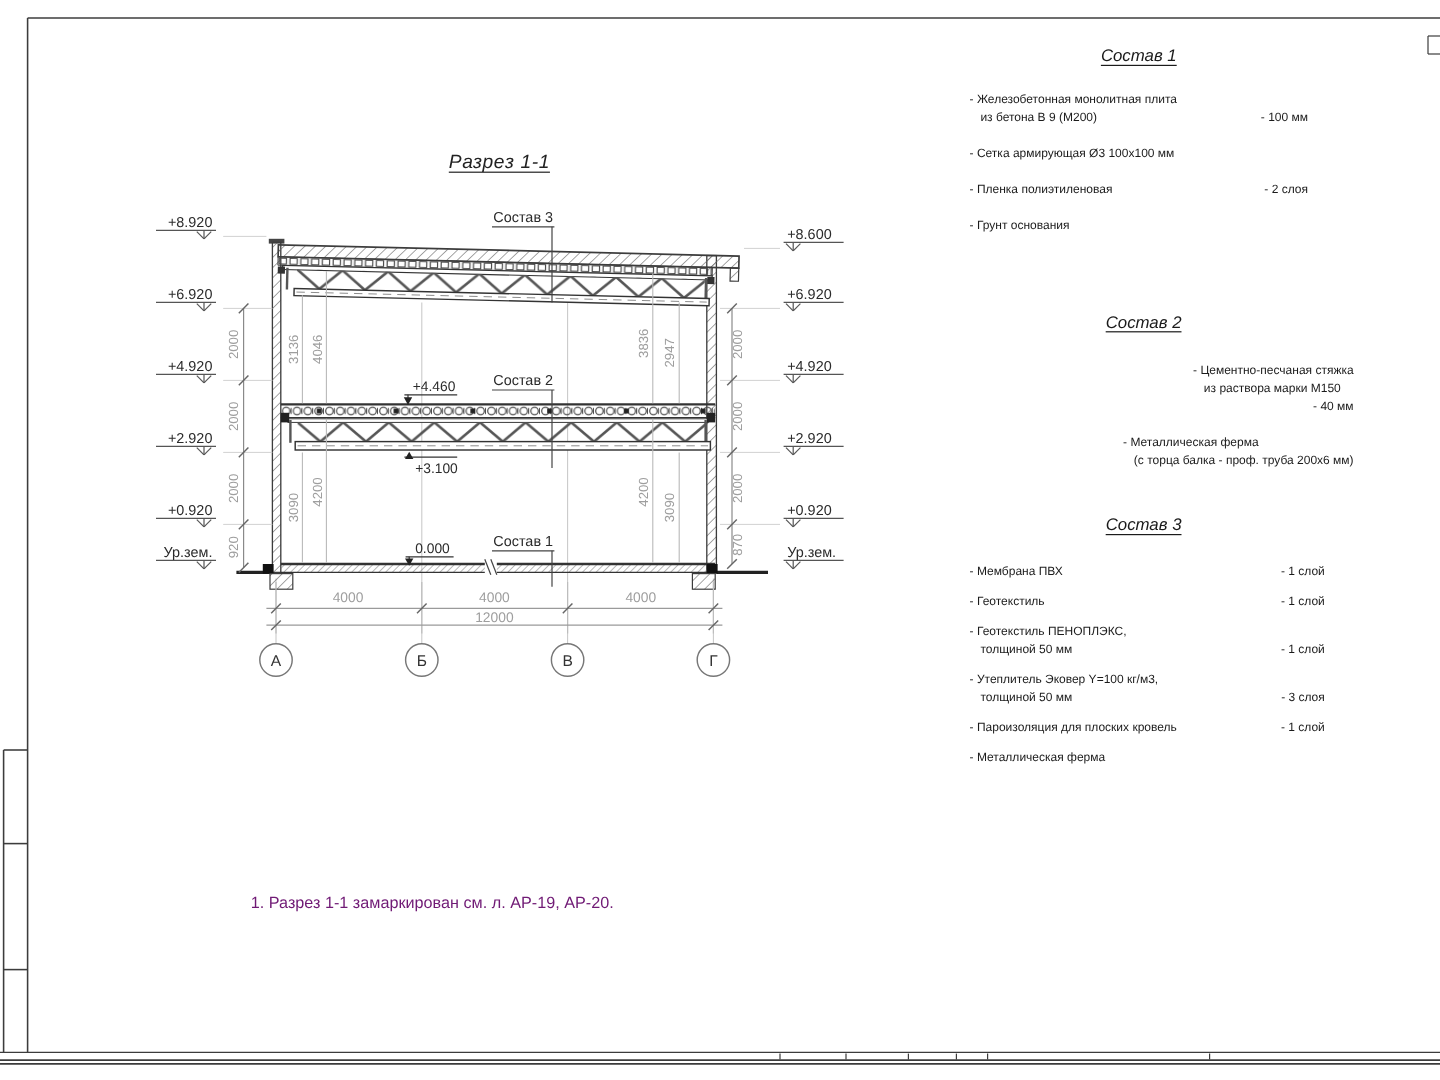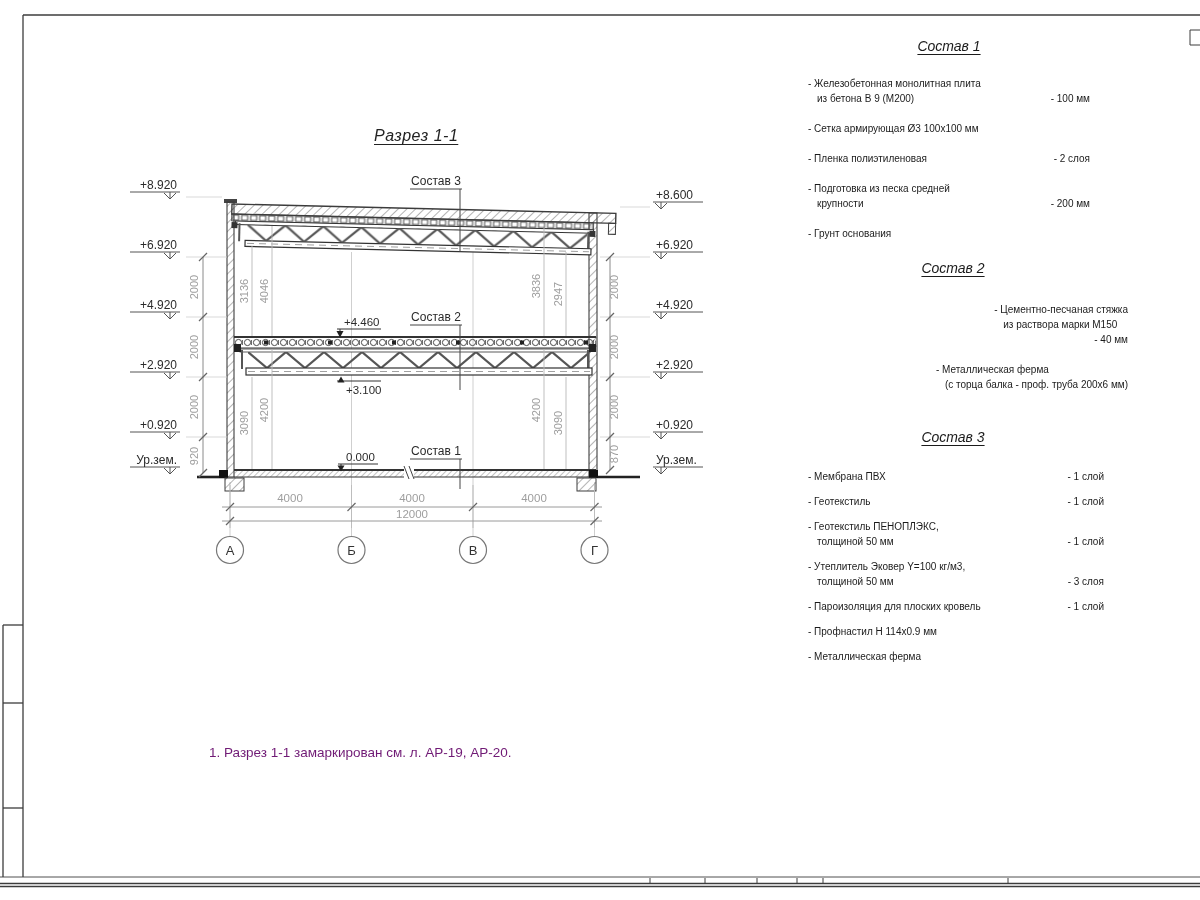--- a/index.html
+++ b/index.html
@@ -360,27 +360,20 @@
       <div class="val"></div>
     </div>
     <div class="item">
       <div class="lines">
             <div>- Пленка полиэтиленовая</div>
           </div>
       <div class="val">- 2 слоя</div>
     </div>
     <div class="item">
       <div class="lines">
-            <div>- Подготовка из песка средней</div>
-            <div class="cont">крупности</div>
-          </div>
-      <div class="val">- 200 мм</div>
-    </div>
-    <div class="item">
-      <div class="lines">
             <div>- Грунт основания</div>
           </div>
       <div class="val"></div>
     </div>
   </div>
 </div>
 
 <div class="comp c2" style="left:808px;top:260px;width:320px;">
   <div class="chead" style="width:290px;">Состав 2</div>
   <div class="citems">
@@ -431,26 +424,20 @@
       <div class="val">- 3 слоя</div>
     </div>
     <div class="item">
       <div class="lines">
             <div>- Пароизоляция для плоских кровель</div>
           </div>
       <div class="val">- 1 слой</div>
     </div>
     <div class="item">
       <div class="lines">
-            <div>- Профнастил Н 114х0.9 мм</div>
-          </div>
-      <div class="val"></div>
-    </div>
-    <div class="item">
-      <div class="lines">
             <div>- Металлическая ферма</div>
           </div>
       <div class="val"></div>
     </div>
   </div>
 </div>
 
 <div class="note">1. Разрез 1-1 замаркирован см. л. АР-19, АР-20.</div>
 
 </div>

